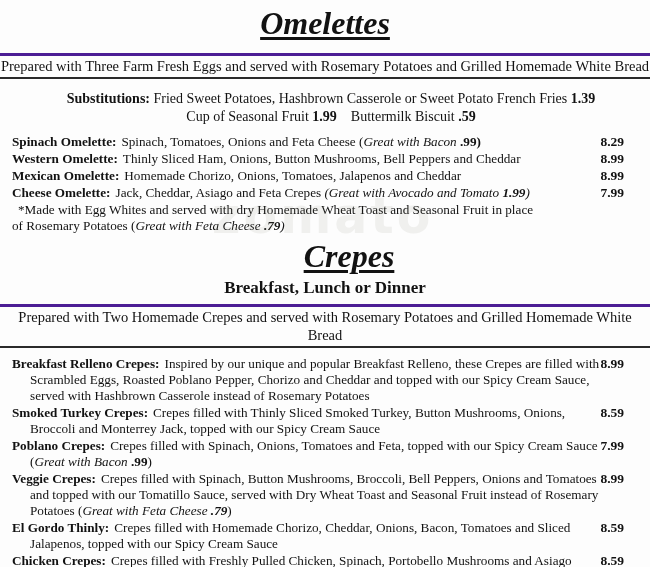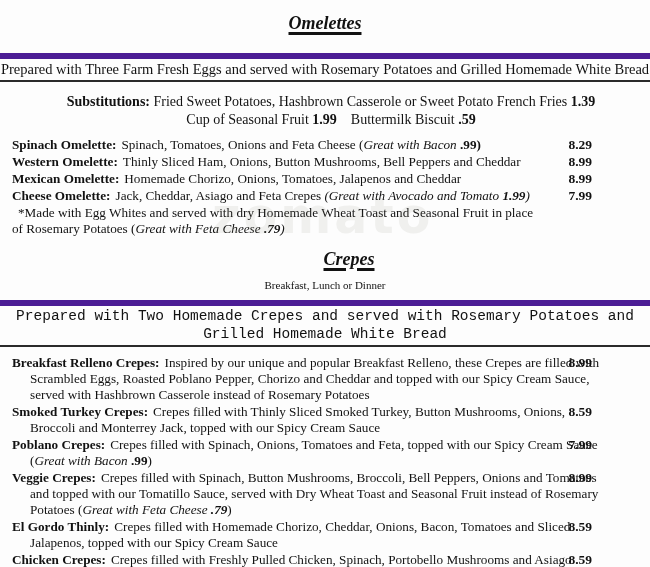--- a/index.html
+++ b/index.html
@@ -13,43 +13,43 @@
   }
   .watermark{
     position:absolute;left:212px;top:188px;
     font-family:"DejaVu Sans",sans-serif;
     font-size:49px;font-weight:bold;letter-spacing:3px;
     color:rgba(130,124,112,0.10);
     user-select:none;pointer-events:none;
   }
   h1.section-title{
     text-align:center;margin:0;
-    font-size:18px;font-weight:bold;font-style:italic;
+    font-size:32px;font-weight:bold;font-style:italic;
     line-height:36px;
   }
   h1.section-title .u{
     text-decoration:underline;
     text-decoration-thickness:2.5px;
     text-underline-offset:3px;
   }
   #omelettes-title{margin-top:5px;}
   #crepes-title{margin-top:6px;line-height:32px;margin-left:48px;}
   .subtitle{
-    text-align:center;font-weight:normal;font-size:11px;
-    line-height:20px;margin:0;
+    text-align:center;font-weight:bold;font-size:17px;
+    line-height:20px;margin:6px;
   }
   .banner{
-    border-top:6px solid #4c1d95;
+    border-top:3px solid #4c1d95;
     border-bottom:2px solid #2a2a2a;
     text-align:center;
     font-size:14.5px;line-height:18px;
     padding:1px 0 2px 0;
   }
   #omelettes-banner{margin-top:12px;}
-  #crepes-banner{margin-top:5px;font-family:Liberation Mono, monospace;}
+  #crepes-banner{margin-top:5px;}
   .subs{
     text-align:center;font-size:14px;line-height:17.5px;
     margin-top:11px;
     padding-left:12px;
   }
   .b{font-weight:bold;}
   .i{font-style:italic;}
   .bi{font-weight:bold;font-style:italic;}
   .gap-md{display:inline-block;width:14px;}
   .menu-list{
@@ -58,21 +58,21 @@
   }
   #crepe-items{margin-top:8px;}
   .item{
     position:relative;
     margin:0 0 1px 12px;
     padding-left:18px;padding-right:45px;
     text-indent:-18px;
   }
   .item-name{font-weight:bold;margin-right:5px;}
   .price{
-    position:absolute;right:58px;top:0;
+    position:absolute;right:26px;top:0;
     font-weight:bold;text-indent:0;
     font-size:13.5px;
   }
   .note{
     margin:0 0 1px 12px;
     padding-right:112px;
     text-indent:6px;
   }
 </style>
 </head>

